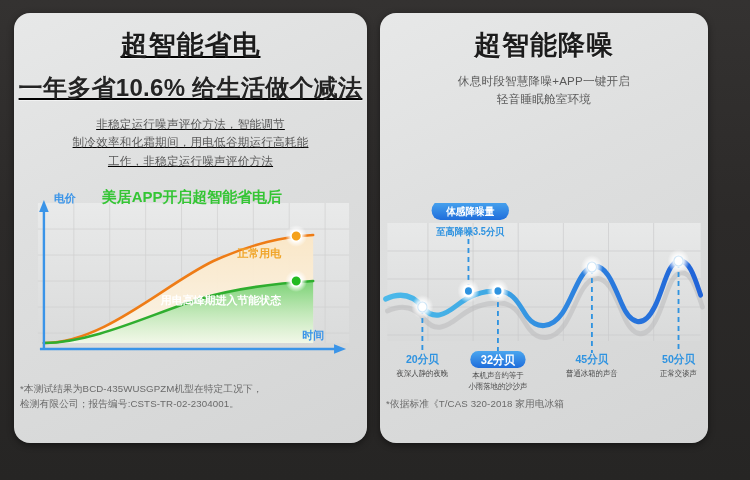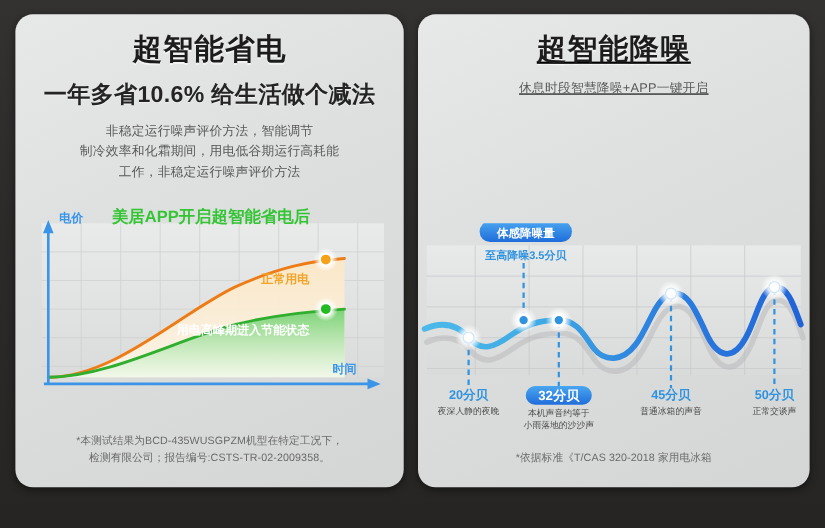--- a/index.html
+++ b/index.html
@@ -11,48 +11,48 @@
   }
   .stage{position:relative;width:750px;height:480px;
          background:linear-gradient(180deg,#343231 0%,#2c2a29 45%,#262524 100%);}
   .panel{
     position:absolute;top:13px;height:430px;
     background:linear-gradient(155deg,#e7e8e8 0%,#dedfdf 40%,#d4d5d5 100%);
     border-radius:16px;
     box-shadow:0 2px 7px rgba(0,0,0,.45);
     overflow:hidden;
   }
-  .panel.left{left:14px;width:353px;}
-  .panel.right{left:380px;width:356px;text-decoration:underline;}
+  .panel.left{left:14px;width:353px;text-decoration:underline;}
+  .panel.right{left:380px;width:328px;}
 
   .h1{
     text-align:center;font-size:27px;font-weight:bold;color:#1c1c1c;
     letter-spacing:1px;margin-top:18px;line-height:1.1;
     text-shadow:0 1px 0 rgba(255,255,255,.55);
   }
   .h2{
-    text-align:center;font-size:21px;font-weight:bold;color:#242424;
+    text-align:center;font-size:24px;font-weight:bold;color:#242424;
     margin-top:11px;letter-spacing:.3px;
     text-shadow:0 1px 0 rgba(255,255,255,.5);
   }
   .desc{
     text-align:center;font-size:11.6px;color:#595959;line-height:1.62;
     margin-top:11px;padding:0 16px;letter-spacing:.2px;
   }
 
   
   .chart-wrap{position:absolute;left:0;right:0;}
   .chart-wrap.left-chart{top:176px;height:190px;}
   .chart-wrap.right-chart{top:190px;height:190px;}
   .chart-svg{display:block;width:100%;height:100%;}
 
   .footnote{
-    position:absolute;left:0;right:0;bottom:18px;
-    text-align:center;font-size:9.7px;color:#6a6a6a;line-height:1.6;
-    padding:0 22px;letter-spacing:.1px;
+    position:absolute;left:0;right:0;bottom:31px;
+    text-align:left;font-size:9.7px;color:#6a6a6a;line-height:1.6;
+    padding:0 6px;letter-spacing:.1px;
   }
 
   .axis-label{font-size:11px;font-weight:bold;fill:#3a94e8;}
   .legend-orange{font-size:11px;font-weight:bold;fill:#f0a52a;}
   .legend-green{font-size:11px;font-weight:bold;fill:#ffffff;}
   .greenhead{font-size:15px;font-weight:bold;fill:#34c534;}
   .db-big{font-size:11.5px;font-weight:bold;fill:#2f93e0;}
   .db-small{font-size:8px;fill:#4a4a4a;}
   .pill-txt{font-size:10.5px;font-weight:bold;fill:#ffffff;}
   .pill-sub{font-size:10px;font-weight:bold;fill:#2f93e0;}
@@ -133,29 +133,30 @@
         <text class="axis-label" x="40" y="13">电价</text>
         <text class="axis-label" x="300" y="150" text-anchor="middle">时间</text>
         <text class="greenhead" x="88" y="13">美居APP开启超智能省电后</text>
         <text class="legend-orange" x="268" y="68" text-anchor="end">正常用电</text>
         <text class="legend-green" x="268" y="115" text-anchor="end">用电高峰期进入节能状态</text>
       </svg>
     </div>
 
     <div class="footnote">
       <div>*本测试结果为BCD-435WUSGPZM机型在特定工况下，</div>
-      <div>检测有限公司；报告编号:CSTS-TR-02-2009358。</div>
+      <div>检测有限公司；报告编号:CSTS-TR-02-2304001。</div>
     </div>
   </div>
 
   <div class="panel right">
 
     <div class="h1">超智能降噪</div>
     <div class="desc">
       <div>休息时段智慧降噪+APP一键开启</div>
+      <div>轻音睡眠舱室环境</div>
     </div>
 
     <div class="chart-wrap right-chart">
       <svg class="chart-svg" viewBox="0 0 356 190" preserveAspectRatio="none">
         <defs>
           <linearGradient id="rPlotBg" x1="0" y1="0" x2="0" y2="1">
             <stop offset="0" stop-color="#e8e9e9"></stop>
             <stop offset="1" stop-color="#d9dada"></stop>
           </linearGradient>
           <linearGradient id="waveGrad" x1="0" y1="0" x2="1" y2="0">

